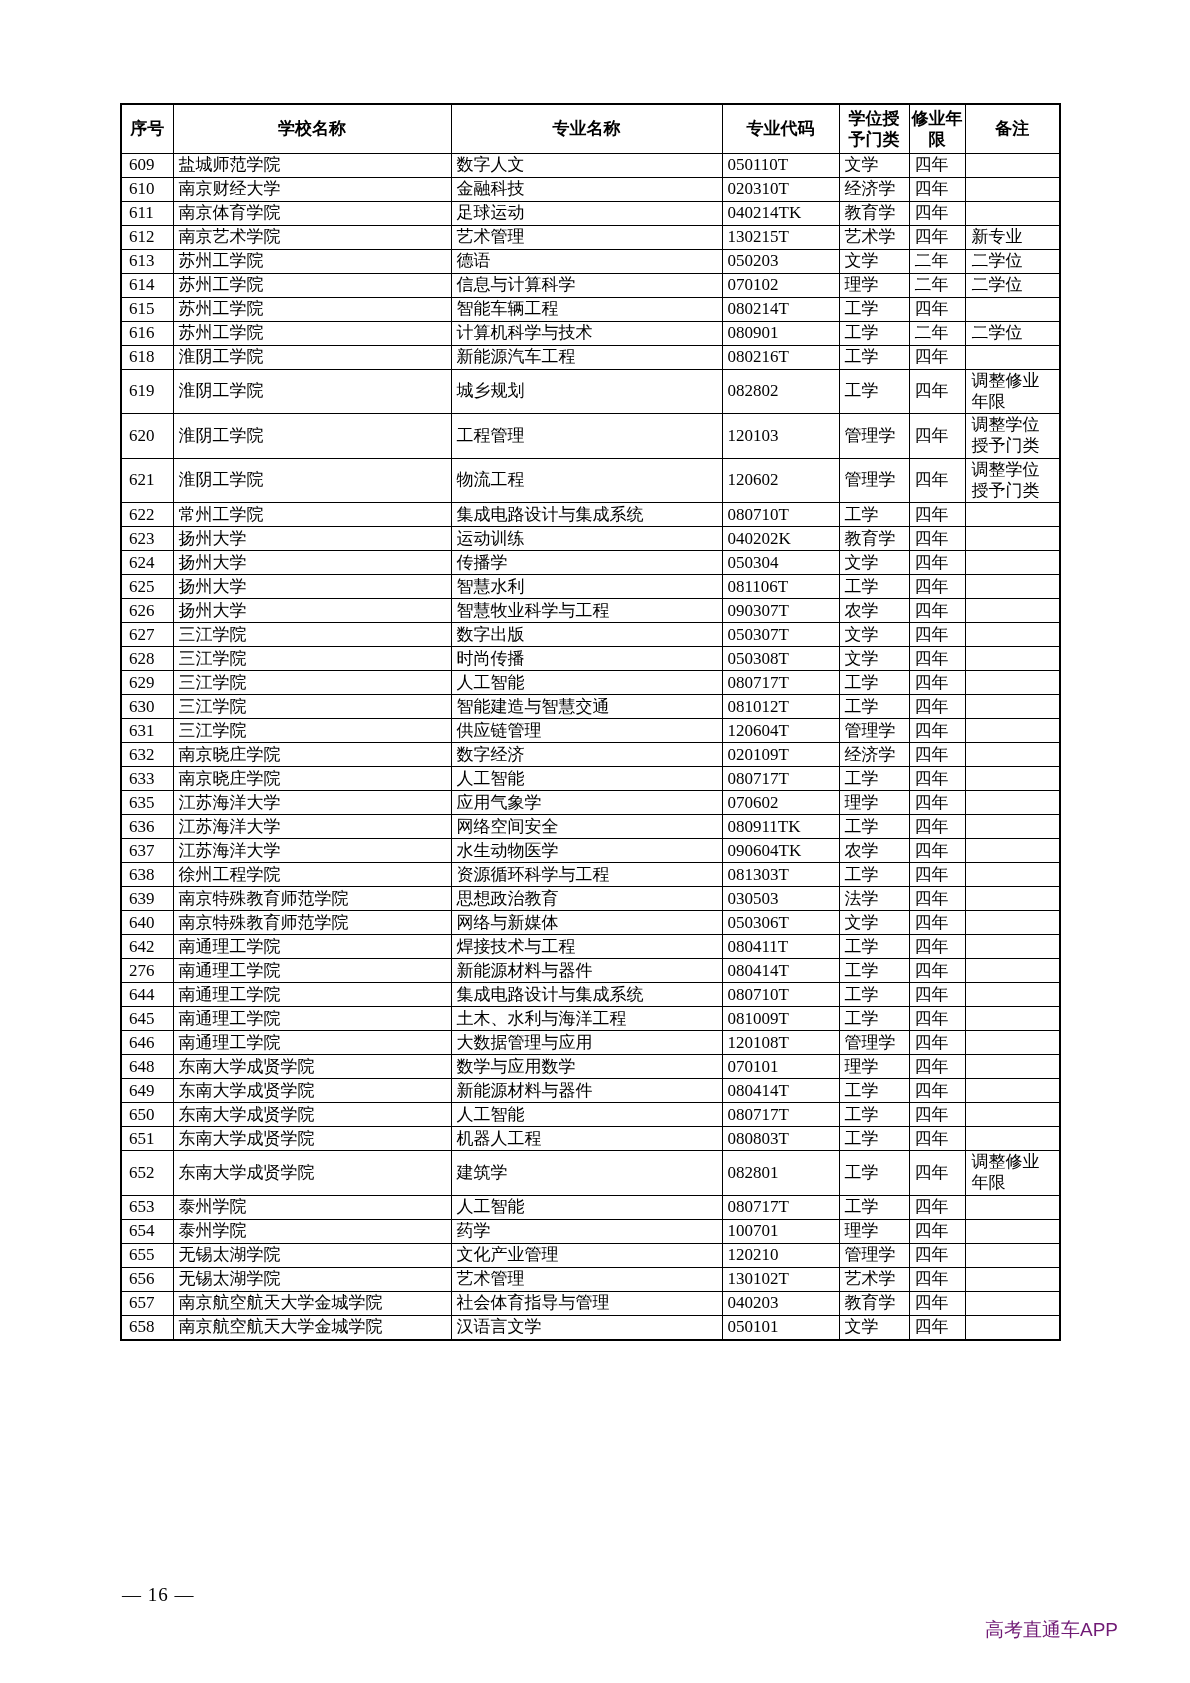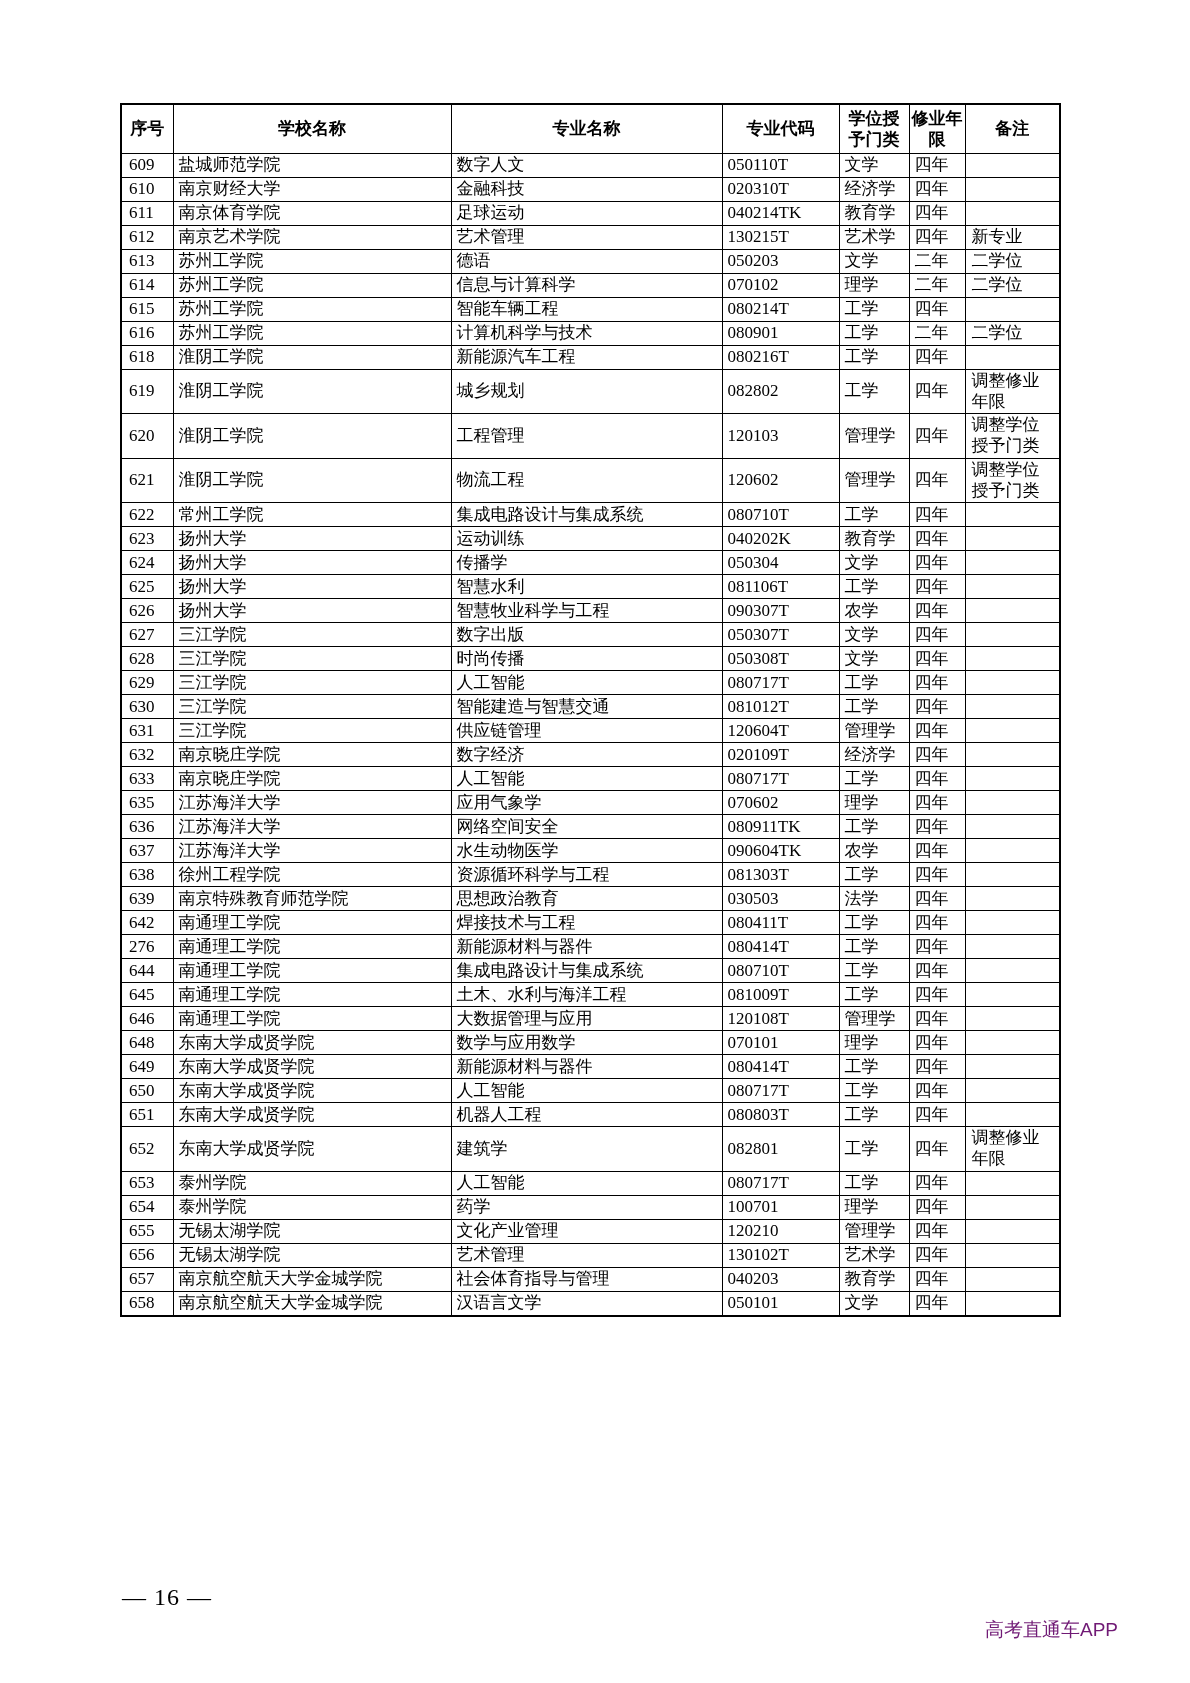--- a/index.html
+++ b/index.html
@@ -57,21 +57,21 @@
     text-align: left;
     padding: 1px 2px 1px 7px;
   }
   table.majors td.col6 {
     padding: 1px 6px;
   }
   .footer-page-number {
     position: absolute;
     left: 90px;
     top: 1584px;
-    font-size: 24px;
+    font-size: 19px;
     letter-spacing: 1px;
     color: #000;
   }
   .watermark {
     position: absolute;
     right: 104px;
     top: 1617px;
     font-size: 19px;
     color: #701a75;
     font-family: "Liberation Sans", "DejaVu Sans", sans-serif;
@@ -359,20 +359,29 @@
         <tr>
           <td class="col0">639</td>
           <td class="col1">南京特殊教育师范学院</td>
           <td class="col2">思想政治教育</td>
           <td class="col3">030503</td>
           <td class="col4">法学</td>
           <td class="col5">四年</td>
           <td class="col6"></td>
         </tr>
         <tr>
+          <td class="col0">640</td>
+          <td class="col1">南京特殊教育师范学院</td>
+          <td class="col2">网络与新媒体</td>
+          <td class="col3">050306T</td>
+          <td class="col4">文学</td>
+          <td class="col5">四年</td>
+          <td class="col6"></td>
+        </tr>
+        <tr>
           <td class="col0">642</td>
           <td class="col1">南通理工学院</td>
           <td class="col2">焊接技术与工程</td>
           <td class="col3">080411T</td>
           <td class="col4">工学</td>
           <td class="col5">四年</td>
           <td class="col6"></td>
         </tr>
         <tr>
           <td class="col0">276</td>

